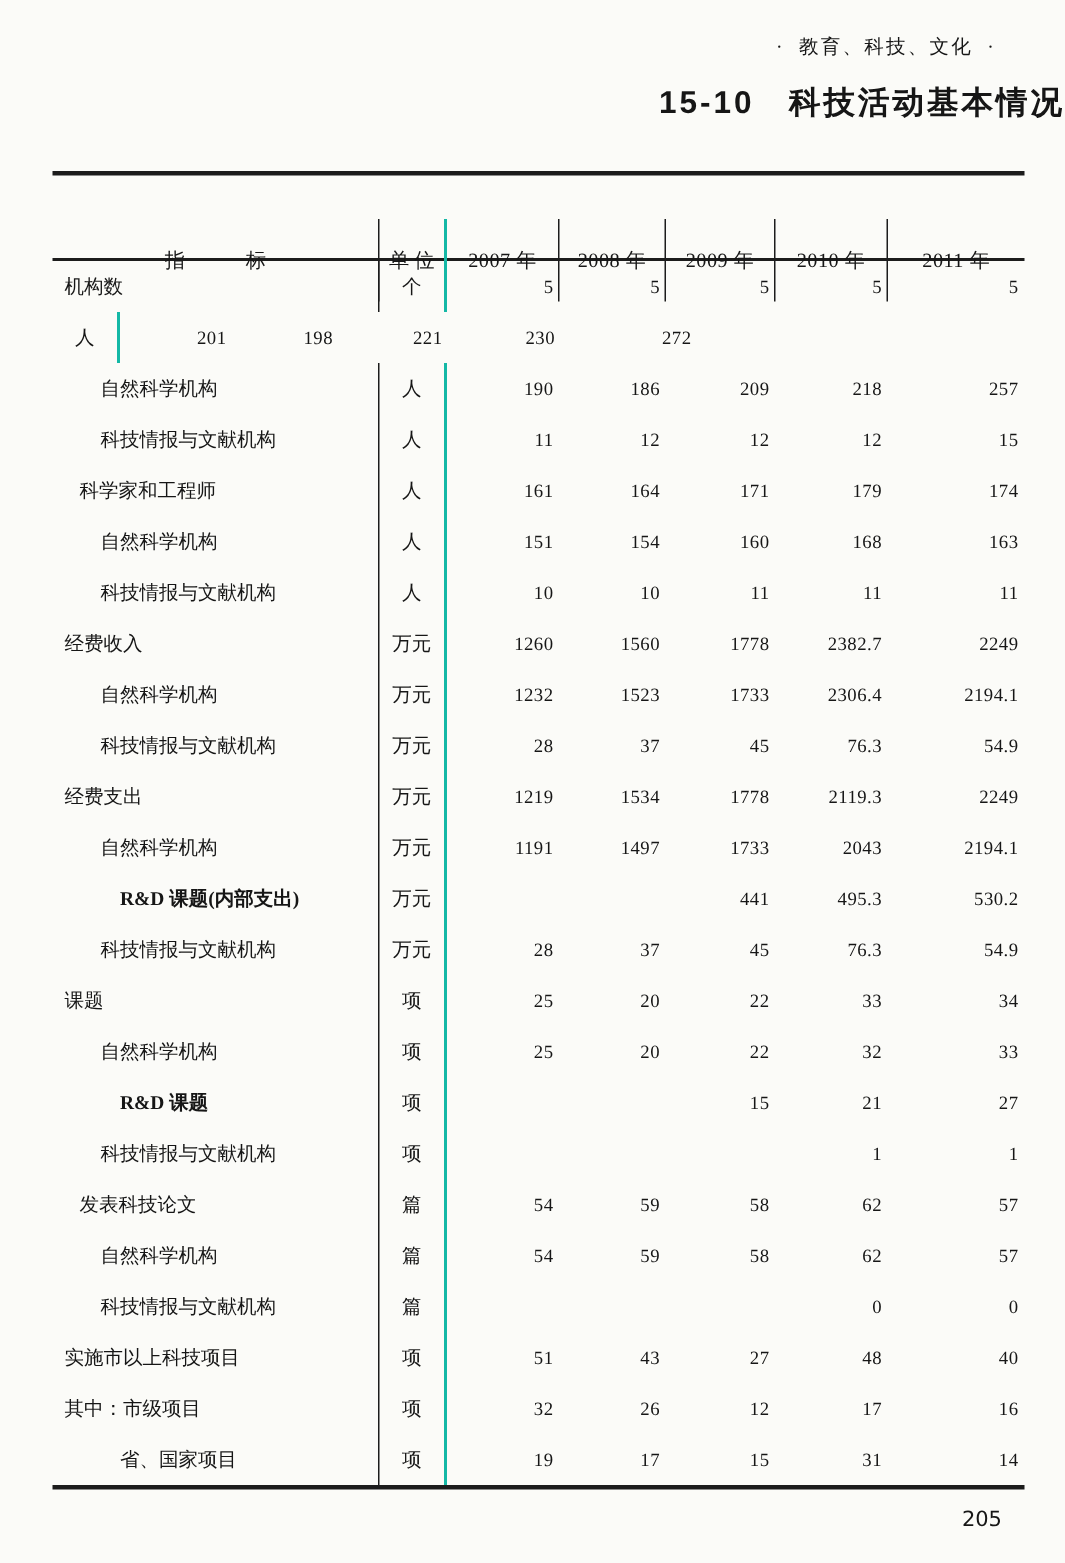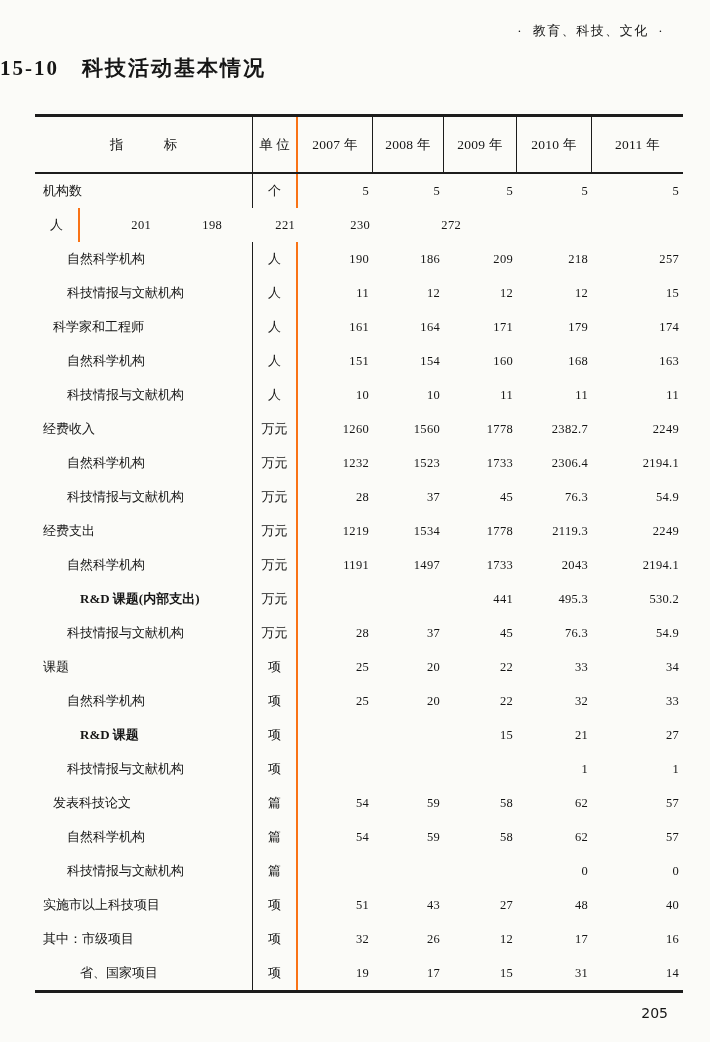--- a/index.html
+++ b/index.html
@@ -8,35 +8,35 @@
     background:#fbfbf8; overflow:hidden;
     font-family:"Liberation Serif","DejaVu Serif",serif;
     color:#161616;
   }
   .corner {
     position:absolute; top:22px; right:46px;
     font-size:13px; letter-spacing:1.5px; white-space:pre;
   }
   .title {
     position:absolute; top:54px; left:0; width:100%; margin:0;
-    text-align:left; font-size:21px; font-weight:bold; letter-spacing:2px;
-    font-family:Liberation Serif, serif;
+    text-align:right; font-size:21px; font-weight:bold; letter-spacing:2px;
+    font-family:Liberation Sans, sans-serif;
   }
   .table {
     position:absolute; left:35px; top:114px; width:648px;
     border-top:3px solid #1c1c1c; border-bottom:3px solid #1c1c1c;
   }
   .thead { display:flex; height:55px; border-bottom:2px solid #1c1c1c; }
   .trow  { display:flex; height:34px; }
   .cell  { box-sizing:border-box; height:100%; display:flex; align-items:center; overflow:hidden; }
   .c-ind  { width:218px; border-right:1.5px solid #1c1c1c; }
-  .c-unit { width:45px;  border-right:2px solid #f97316; justify-content:center; font-size:13px; }
+  .c-unit { width:45px;  border-right:2px solid #14b8a6; justify-content:center; font-size:13px; }
   .c-val  { justify-content:flex-end; padding-right:4px; font-size:12.5px; letter-spacing:0.3px; }
   .w1 { width:75px; } .w2 { width:71px; } .w3 { width:73px; } .w4 { width:75px; } .w5 { width:91px; }
-  .thead .cell { font-size:13.5px; }
+  .thead .cell { font-size:13.5px;margin-top:29px; }
   .thead .c-ind, .thead .c-unit { justify-content:center; }
   .thead .c-val { justify-content:center; padding-right:0; border-right:1.5px solid #1c1c1c; }
   .thead .c-val.w5 { border-right:none; }
   .rlabel { font-size:13px; white-space:nowrap; }
   .ind-0 { margin-left:8px; }
   .ind-1 { margin-left:18px; }
   .ind-2 { margin-left:32px; }
   .ind-3 { margin-left:45px;text-align:center; }
   .bold  { font-weight:bold; }
   .pageno {

